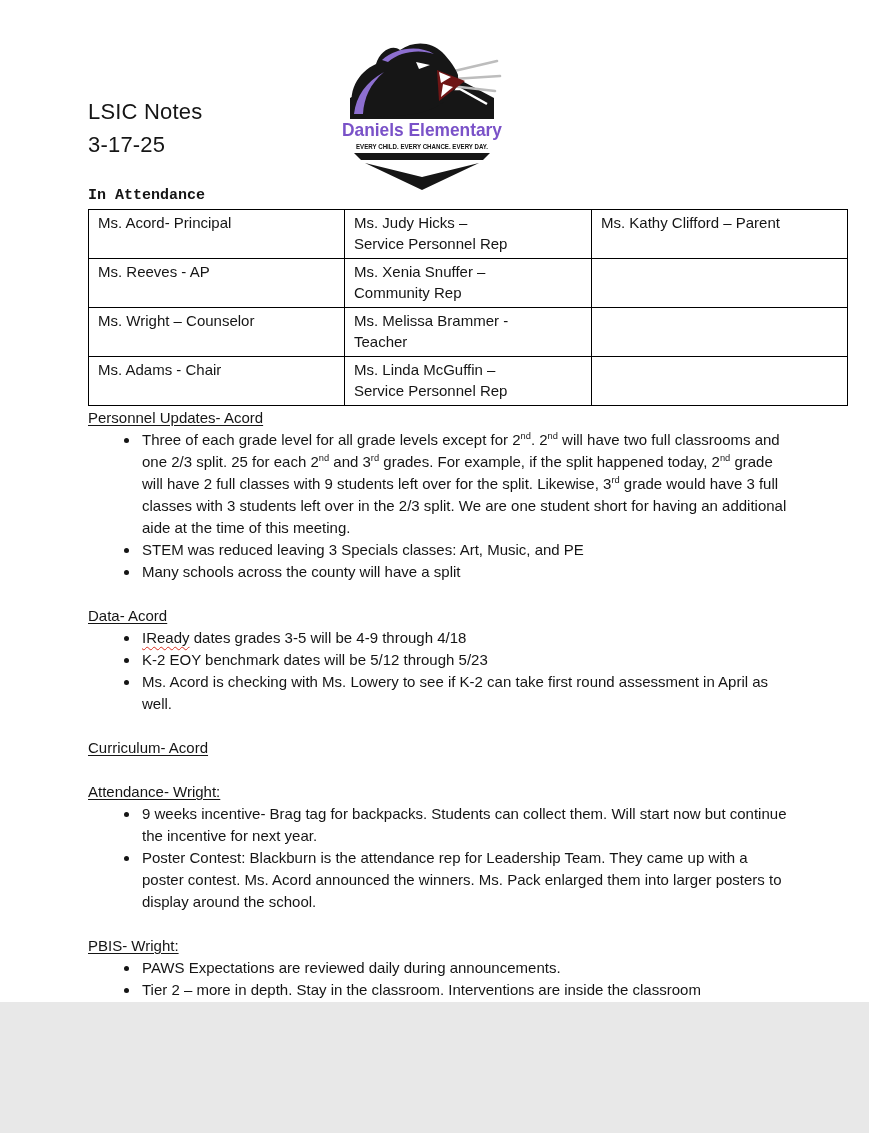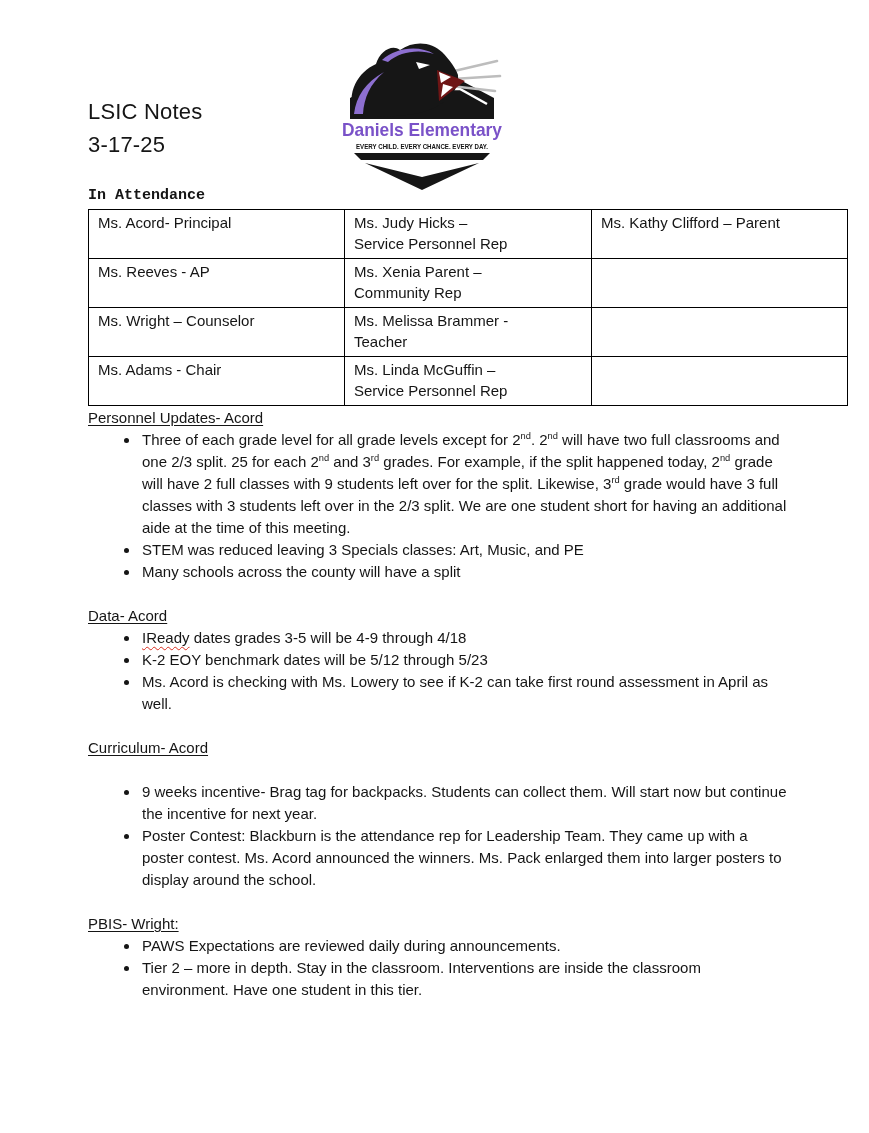--- a/index.html
+++ b/index.html
@@ -1,18 +1,18 @@
 <!DOCTYPE html>
 <html><head>
 <meta charset="utf-8">
 <style>
   html,body { margin:0; padding:0; background:#e8e8e8; }
   .page {
     position:relative;
-    width:869px; height:1133px;
+    width:869px; height:1002px;
     margin:0 auto;
     background:#ffffff;
     font-family:"Liberation Sans", sans-serif;
     color:#151515;
     box-sizing:border-box;
     padding:95px 81px 0 88px;
     overflow:hidden;
   }
   .doc-title { font-size:22px; font-weight:normal; line-height:33px; letter-spacing:0.2px; }
   .logo { position:absolute; left:340px; top:38px; width:164px; height:154px; }
@@ -89,21 +89,21 @@
   <table class="attendance">
     <tbody>
       <tr>
         <td class="c1">Ms. Acord- Principal</td>
         <td class="c2">Ms. Judy Hicks –
 Service Personnel Rep</td>
         <td class="c3">Ms. Kathy Clifford – Parent</td>
       </tr>
       <tr>
         <td class="c1">Ms. Reeves - AP</td>
-        <td class="c2">Ms. Xenia Parent –
+        <td class="c2">Ms. Xenia Snuffer –
 Community Rep</td>
         <td class="c3"></td>
       </tr>
       <tr>
         <td class="c1">Ms. Wright – Counselor</td>
         <td class="c2">Ms. Melissa Brammer -
 Teacher</td>
         <td class="c3"></td>
       </tr>
       <tr>
@@ -131,20 +131,21 @@
       <li>K-2 EOY benchmark dates will be 5/12 through 5/23</li>
       <li>Ms. Acord is checking with Ms. Lowery to see if K-2 can take first round assessment in April as well.</li>
     </ul>
   </div>
 
   <div class="section">
     <div class="section-heading">Curriculum- Acord</div>
   </div>
 
   <div class="section">
+    <div class="section-heading">Attendance- Wright:</div>
     <ul>
       <li>9 weeks incentive- Brag tag for backpacks. Students can collect them. Will start now but continue the incentive for next year.</li>
       <li>Poster Contest: Blackburn is the attendance rep for Leadership Team. They came up with a poster contest. Ms. Acord announced the winners. Ms. Pack enlarged them into larger posters to display around the school.</li>
     </ul>
   </div>
 
   <div class="section">
     <div class="section-heading">PBIS- Wright:</div>
     <ul>
       <li>PAWS Expectations are reviewed daily during announcements.</li>

